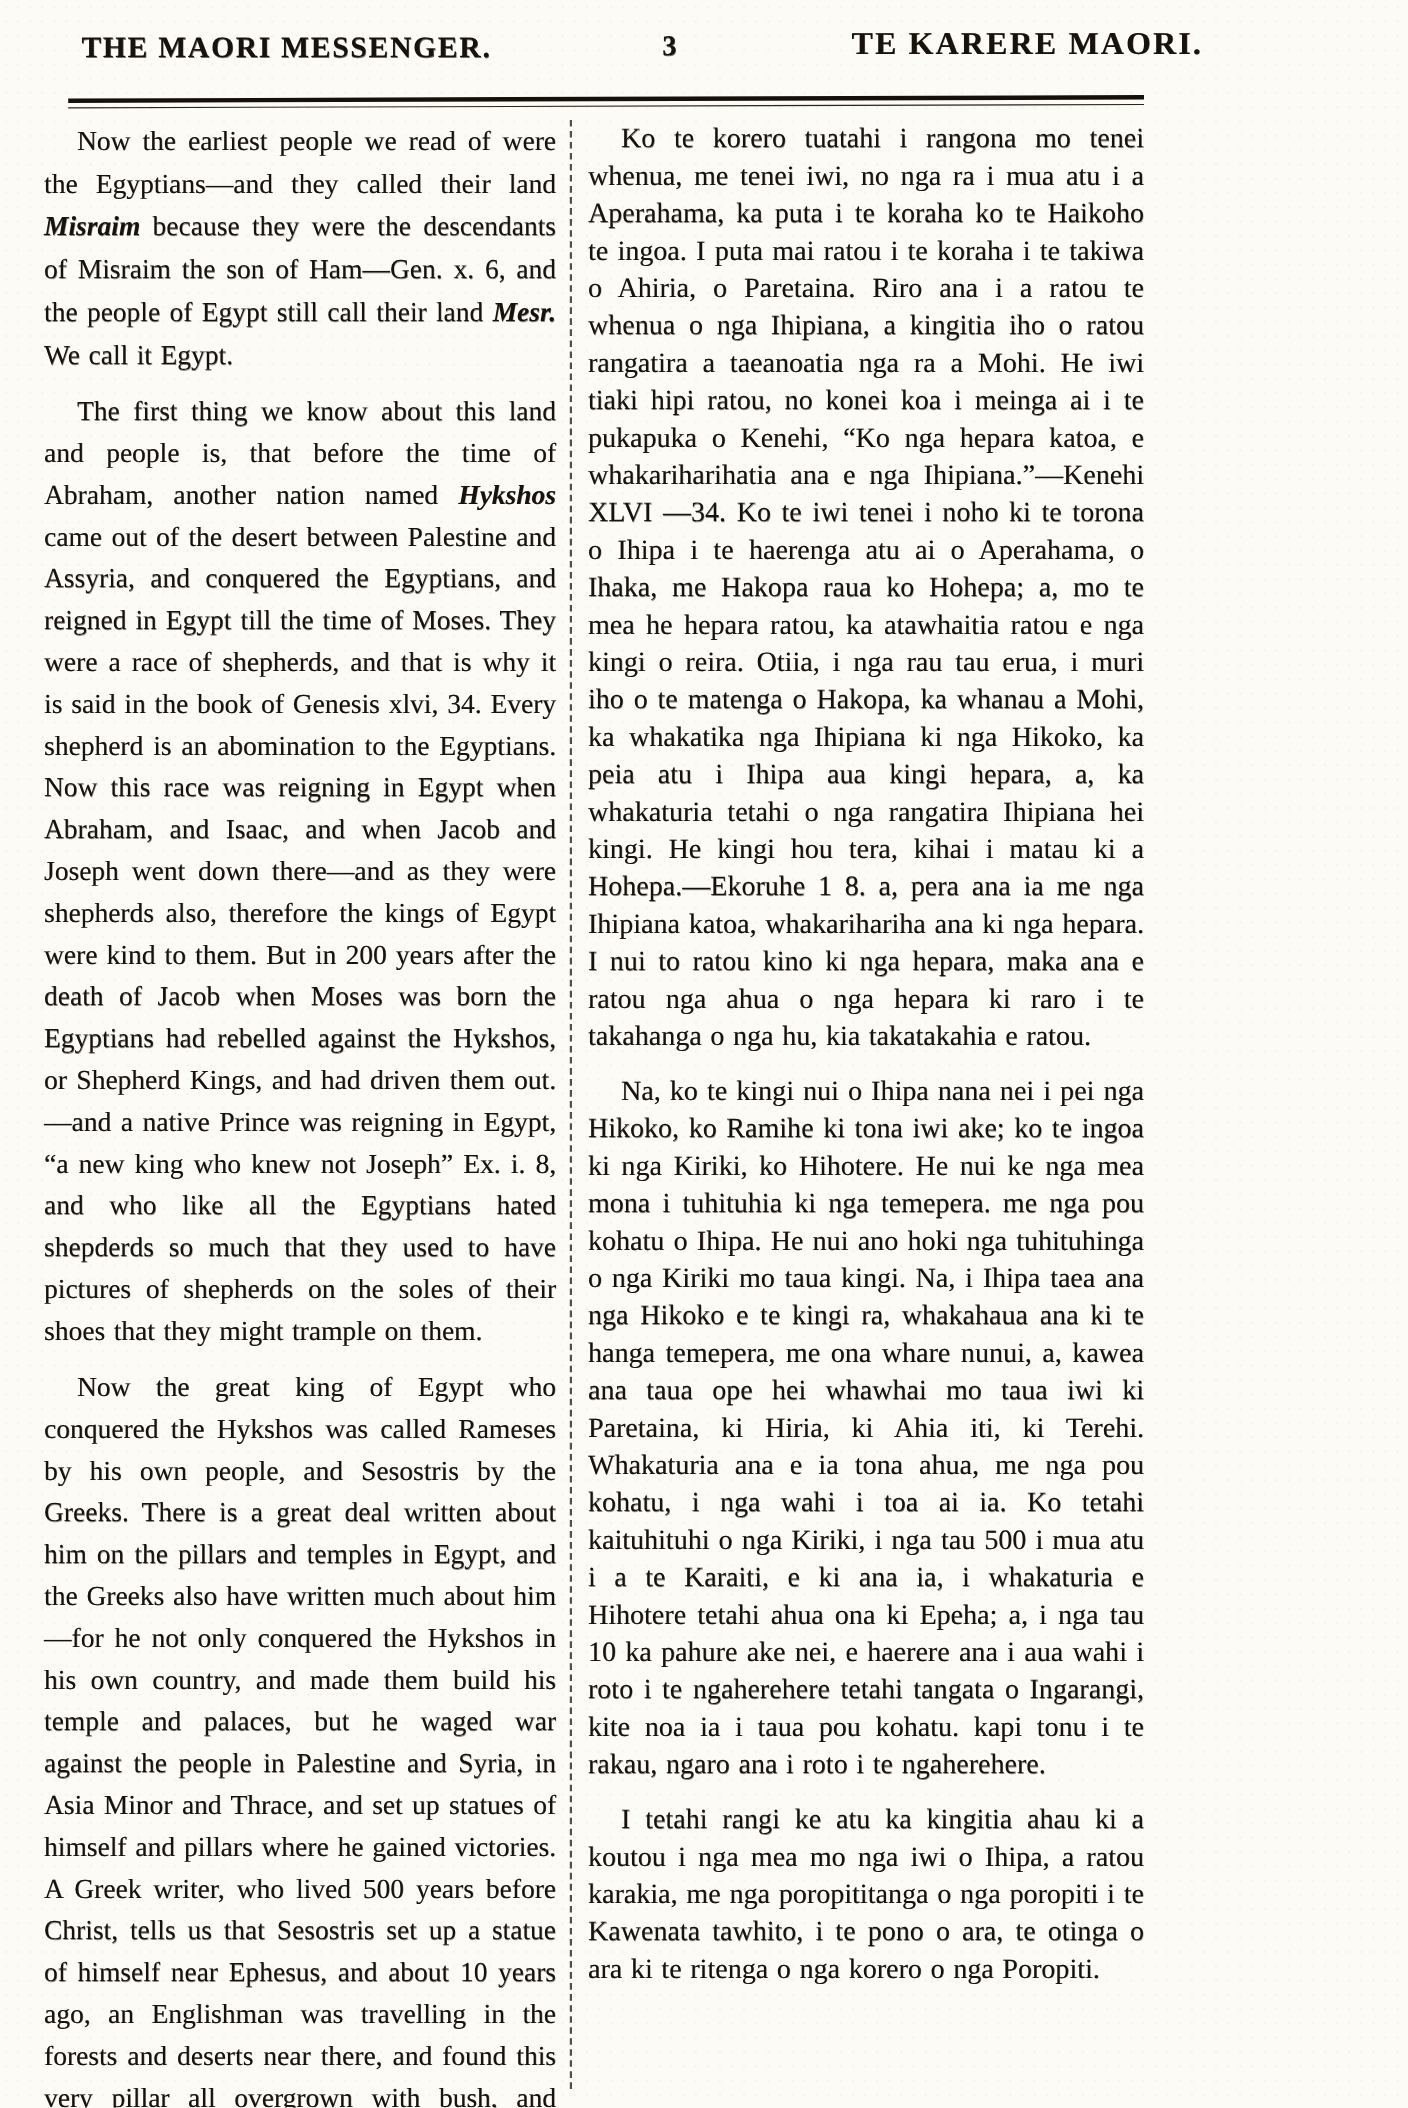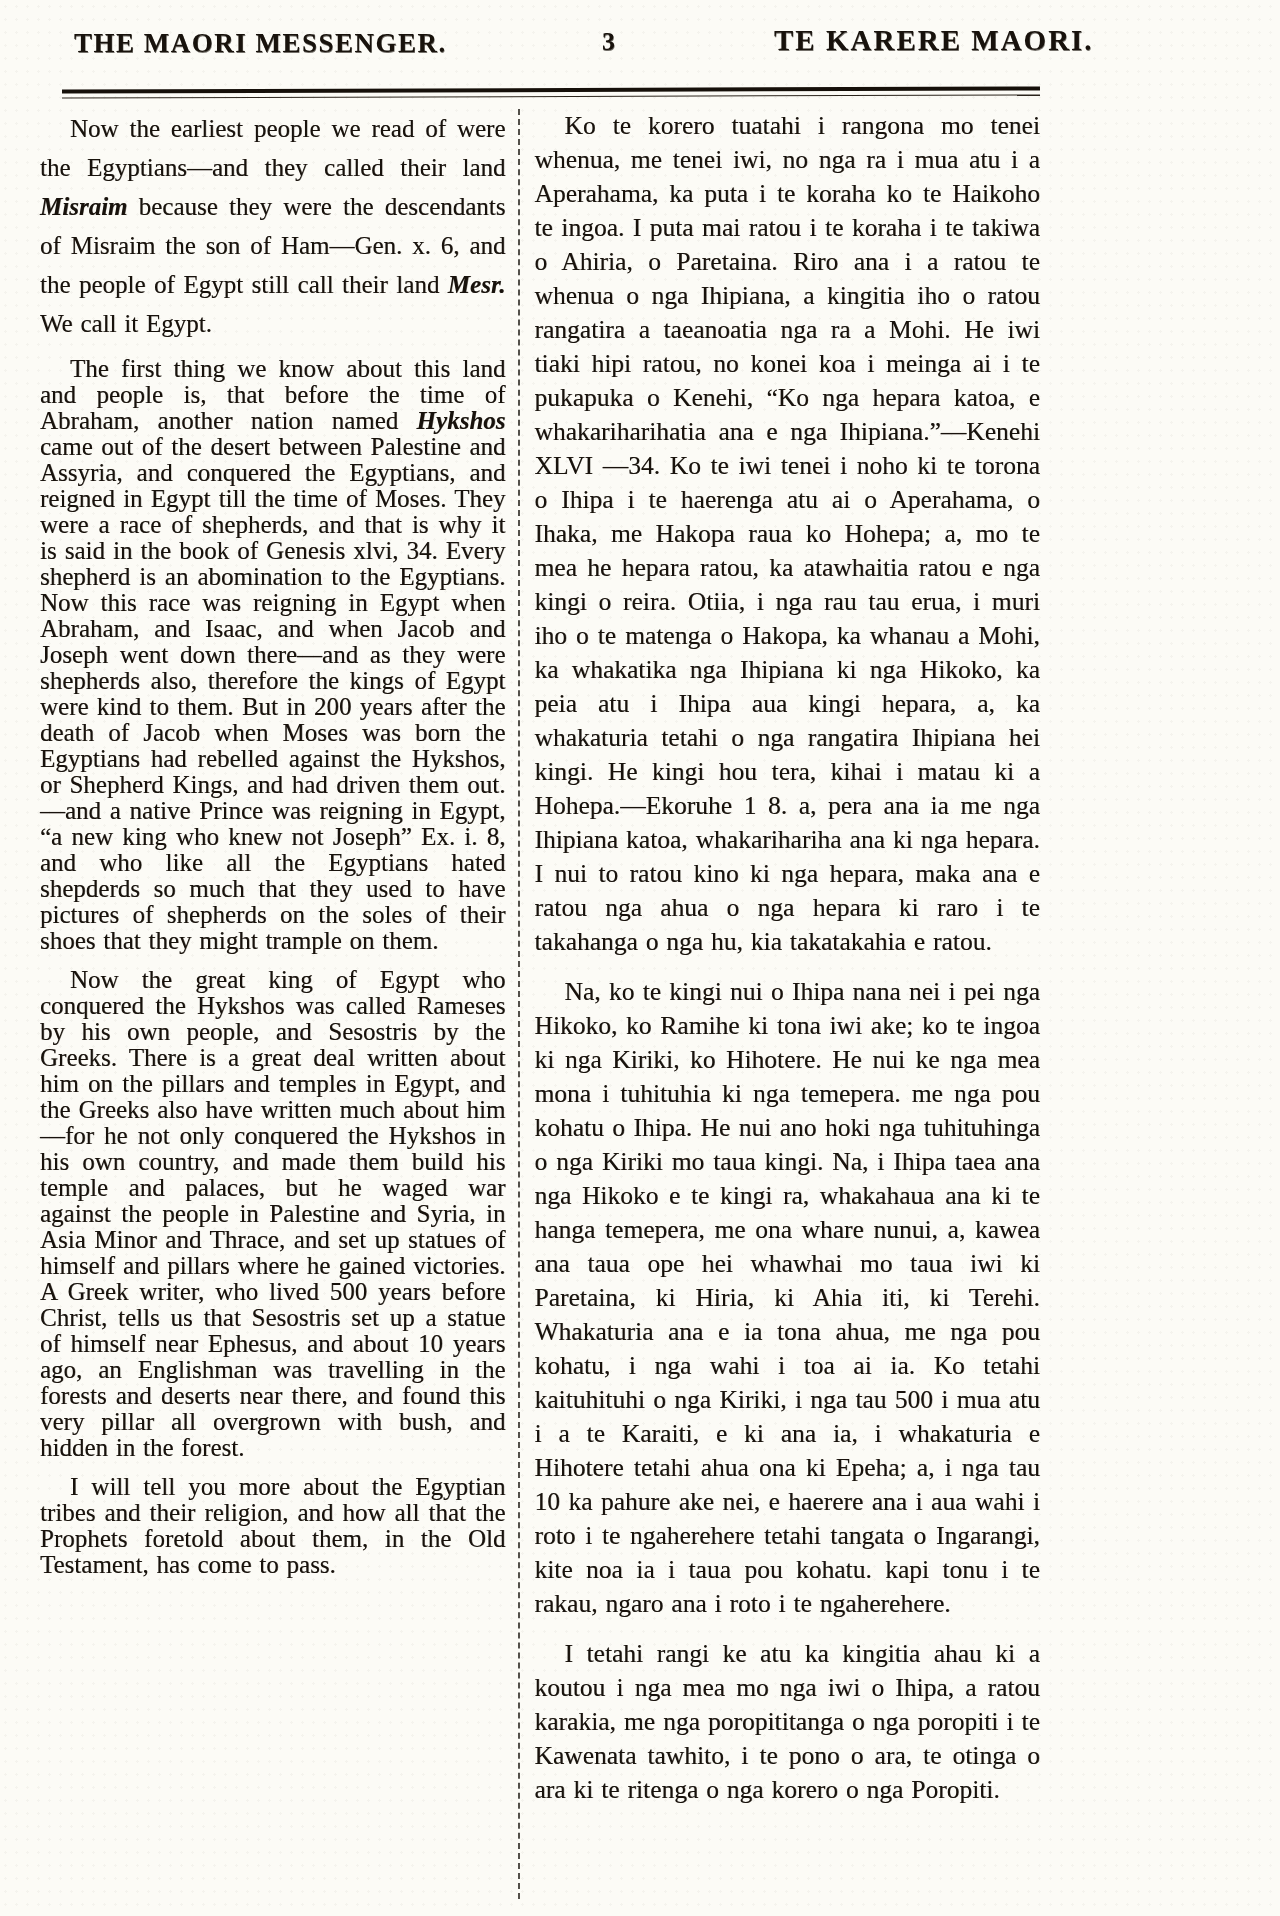--- a/index.html
+++ b/index.html
@@ -44,21 +44,21 @@
     align-items:stretch;
   }
   .col-en { width:466px; }
   .divider {
     width:0; border-left:2px dashed #35322c; margin-left:12px; opacity:0.85;
   }
   .col-mi { width:506px; padding-left:15px; }
 
   .para {
     margin:0 0 13px 0; text-align:justify; text-indent:30px;
-    font-size:25px; line-height:26px;
+    font-size:25px; line-height:38px;
     text-shadow:0.4px 0.4px 0 rgba(24,18,12,0.5);
     word-spacing:1.5px;
   }
   .col-en .para:first-child { line-height:39px; }
   .col-mi .para { font-size:25.5px; line-height:34px; margin-bottom:16px; }
   .para em { font-style:italic; font-weight:bold; }
 </style>
 </head>
 <body>
 

